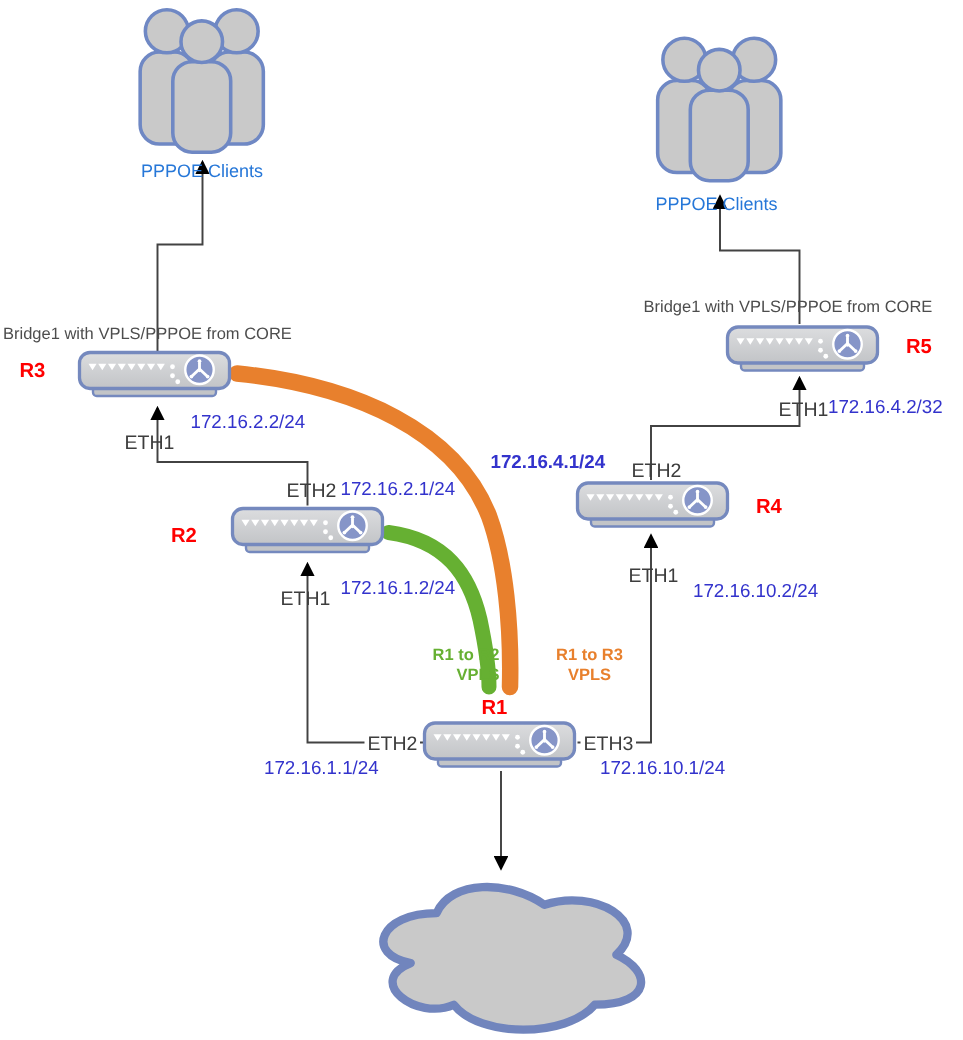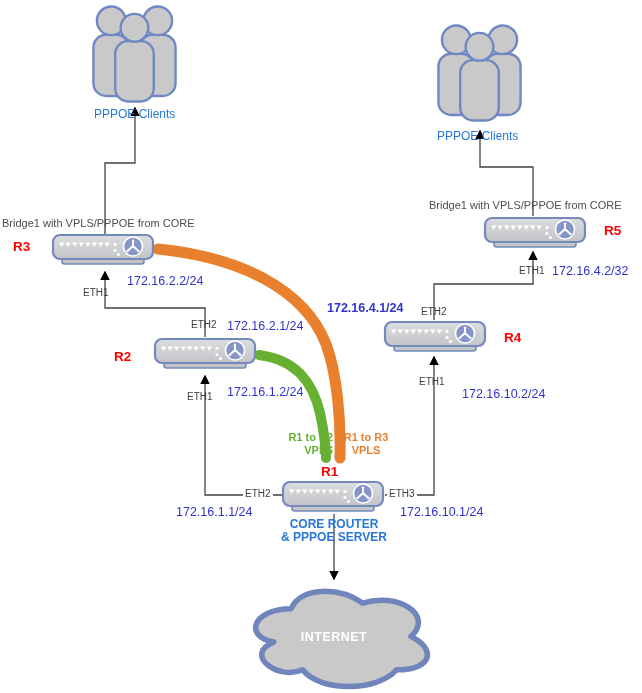--- a/index.html
+++ b/index.html
@@ -5,21 +5,21 @@
   html,body{margin:0;padding:0;background:#ffffff;}
   #canvas{
     position:relative;width:642px;height:693px;background:#ffffff;overflow:hidden;
     font-family:"Liberation Sans",sans-serif;
   }
   #canvas svg{display:block;}
   .wires{position:absolute;left:0;top:0;z-index:1;}
   .node{position:absolute;z-index:2;}
   .lbl{position:absolute;white-space:nowrap;z-index:3;}
   .ip{color:var(--ip-blue,#3333cc);font-size:12.5px;}
-  .eth{color:#3d3d3d;font-size:10px;}
+  .eth{color:#3d3d3d;font-size:13px;}
   .eth.on-line{background:#ffffff;padding:0 2px;}
   .rname{color:var(--red,#ff0000);font-weight:bold;font-size:13.5px;}
   .node-label{color:var(--label-blue,#2677d8);font-size:12px;}
   .bridge{color:#4d4d4d;font-size:11px;}
   .vpls{font-weight:bold;font-size:11px;line-height:13px;text-align:center;white-space:normal;}
   .vpls.green{color:var(--green,#66b032);}
   .vpls.orange{color:var(--orange,#e8802d);}
   .core-caption{color:var(--label-blue,#2677d8);font-weight:bold;font-size:12px;line-height:13px;text-align:center;white-space:normal;}
   .internet-label{color:#ffffff;font-weight:bold;font-size:12.5px;letter-spacing:.5px;text-align:center;white-space:normal;z-index:3;}
   .defs-store{position:absolute;width:0;height:0;overflow:hidden;}
@@ -131,37 +131,32 @@
     <svg width="104" height="34" viewBox="0 0 104 34">
         <use href="#router-sym"></use>
       </svg>
   </div>
 
   <div class="node" style="left:243px;top:581px;">
     <svg width="192" height="111" viewBox="0 0 190 110">
         <use href="#cloud-sym"></use>
       </svg>
   </div>
-  <div class="lbl internet-label" style="left:264px;top:630px;width:140px;">INTERNET</div>
 
   <div class="lbl node-label" style="left:94px;top:107px;">PPPOE Clients</div>
   <div class="lbl node-label" style="left:437px;top:129px;">PPPOE Clients</div>
   <div class="lbl bridge" style="left:2px;top:217px;">Bridge1 with VPLS/PPPOE from CORE</div>
   <div class="lbl bridge" style="left:429px;top:199px;">Bridge1 with VPLS/PPPOE from CORE</div>
 
   <div class="lbl rname" style="left:13px;top:239px;">R3</div>
   <div class="lbl rname" style="left:114px;top:349px;">R2</div>
   <div class="lbl rname" style="left:321px;top:464px;">R1</div>
   <div class="lbl rname" style="left:504px;top:330px;">R4</div>
   <div class="lbl rname" style="left:604px;top:223px;">R5</div>
 
-  <div class="lbl core-caption" style="left:264px;top:518px;width:140px;">
-    <span>CORE ROUTER</span><br>
-    <span>&amp; PPPOE SERVER</span>
-  </div>
 
   <div class="lbl eth" style="left:83px;top:287px;">ETH1</div>
   <div class="lbl ip" style="left:127px;top:274px;">172.16.2.2/24</div>
   <div class="lbl eth" style="left:191px;top:319px;">ETH2</div>
   <div class="lbl ip" style="left:227px;top:319px;">172.16.2.1/24</div>
 
   <div class="lbl eth" style="left:187px;top:391px;">ETH1</div>
   <div class="lbl ip" style="left:227px;top:385px;">172.16.1.2/24</div>
   <div class="lbl eth on-line" style="left:243px;top:488px;">ETH2</div>
   <div class="lbl ip" style="left:176px;top:505px;">172.16.1.1/24</div>
@@ -173,18 +168,18 @@
 
   <div class="lbl eth" style="left:421px;top:306px;">ETH2</div>
   <div class="lbl ip" style="left:327px;top:301px;font-weight:bold;">172.16.4.1/24</div>
   <div class="lbl eth" style="left:519px;top:265px;">ETH1</div>
   <div class="lbl ip" style="left:552px;top:264px;">172.16.4.2/32</div>
 
   <div class="lbl vpls green" style="left:273px;top:431px;width:60px;text-align:right;">
     <span>R1 to R2</span><br>
     <span>VPLS</span>
   </div>
-  <div class="lbl vpls orange" style="left:336px;top:431px;width:60px;">
+  <div class="lbl vpls orange" style="left:346px;top:431px;width:60px;padding-left:17px;">
     <span>R1 to R3</span><br>
     <span>VPLS</span>
   </div>
 
 </div>
 
 </body></html>

